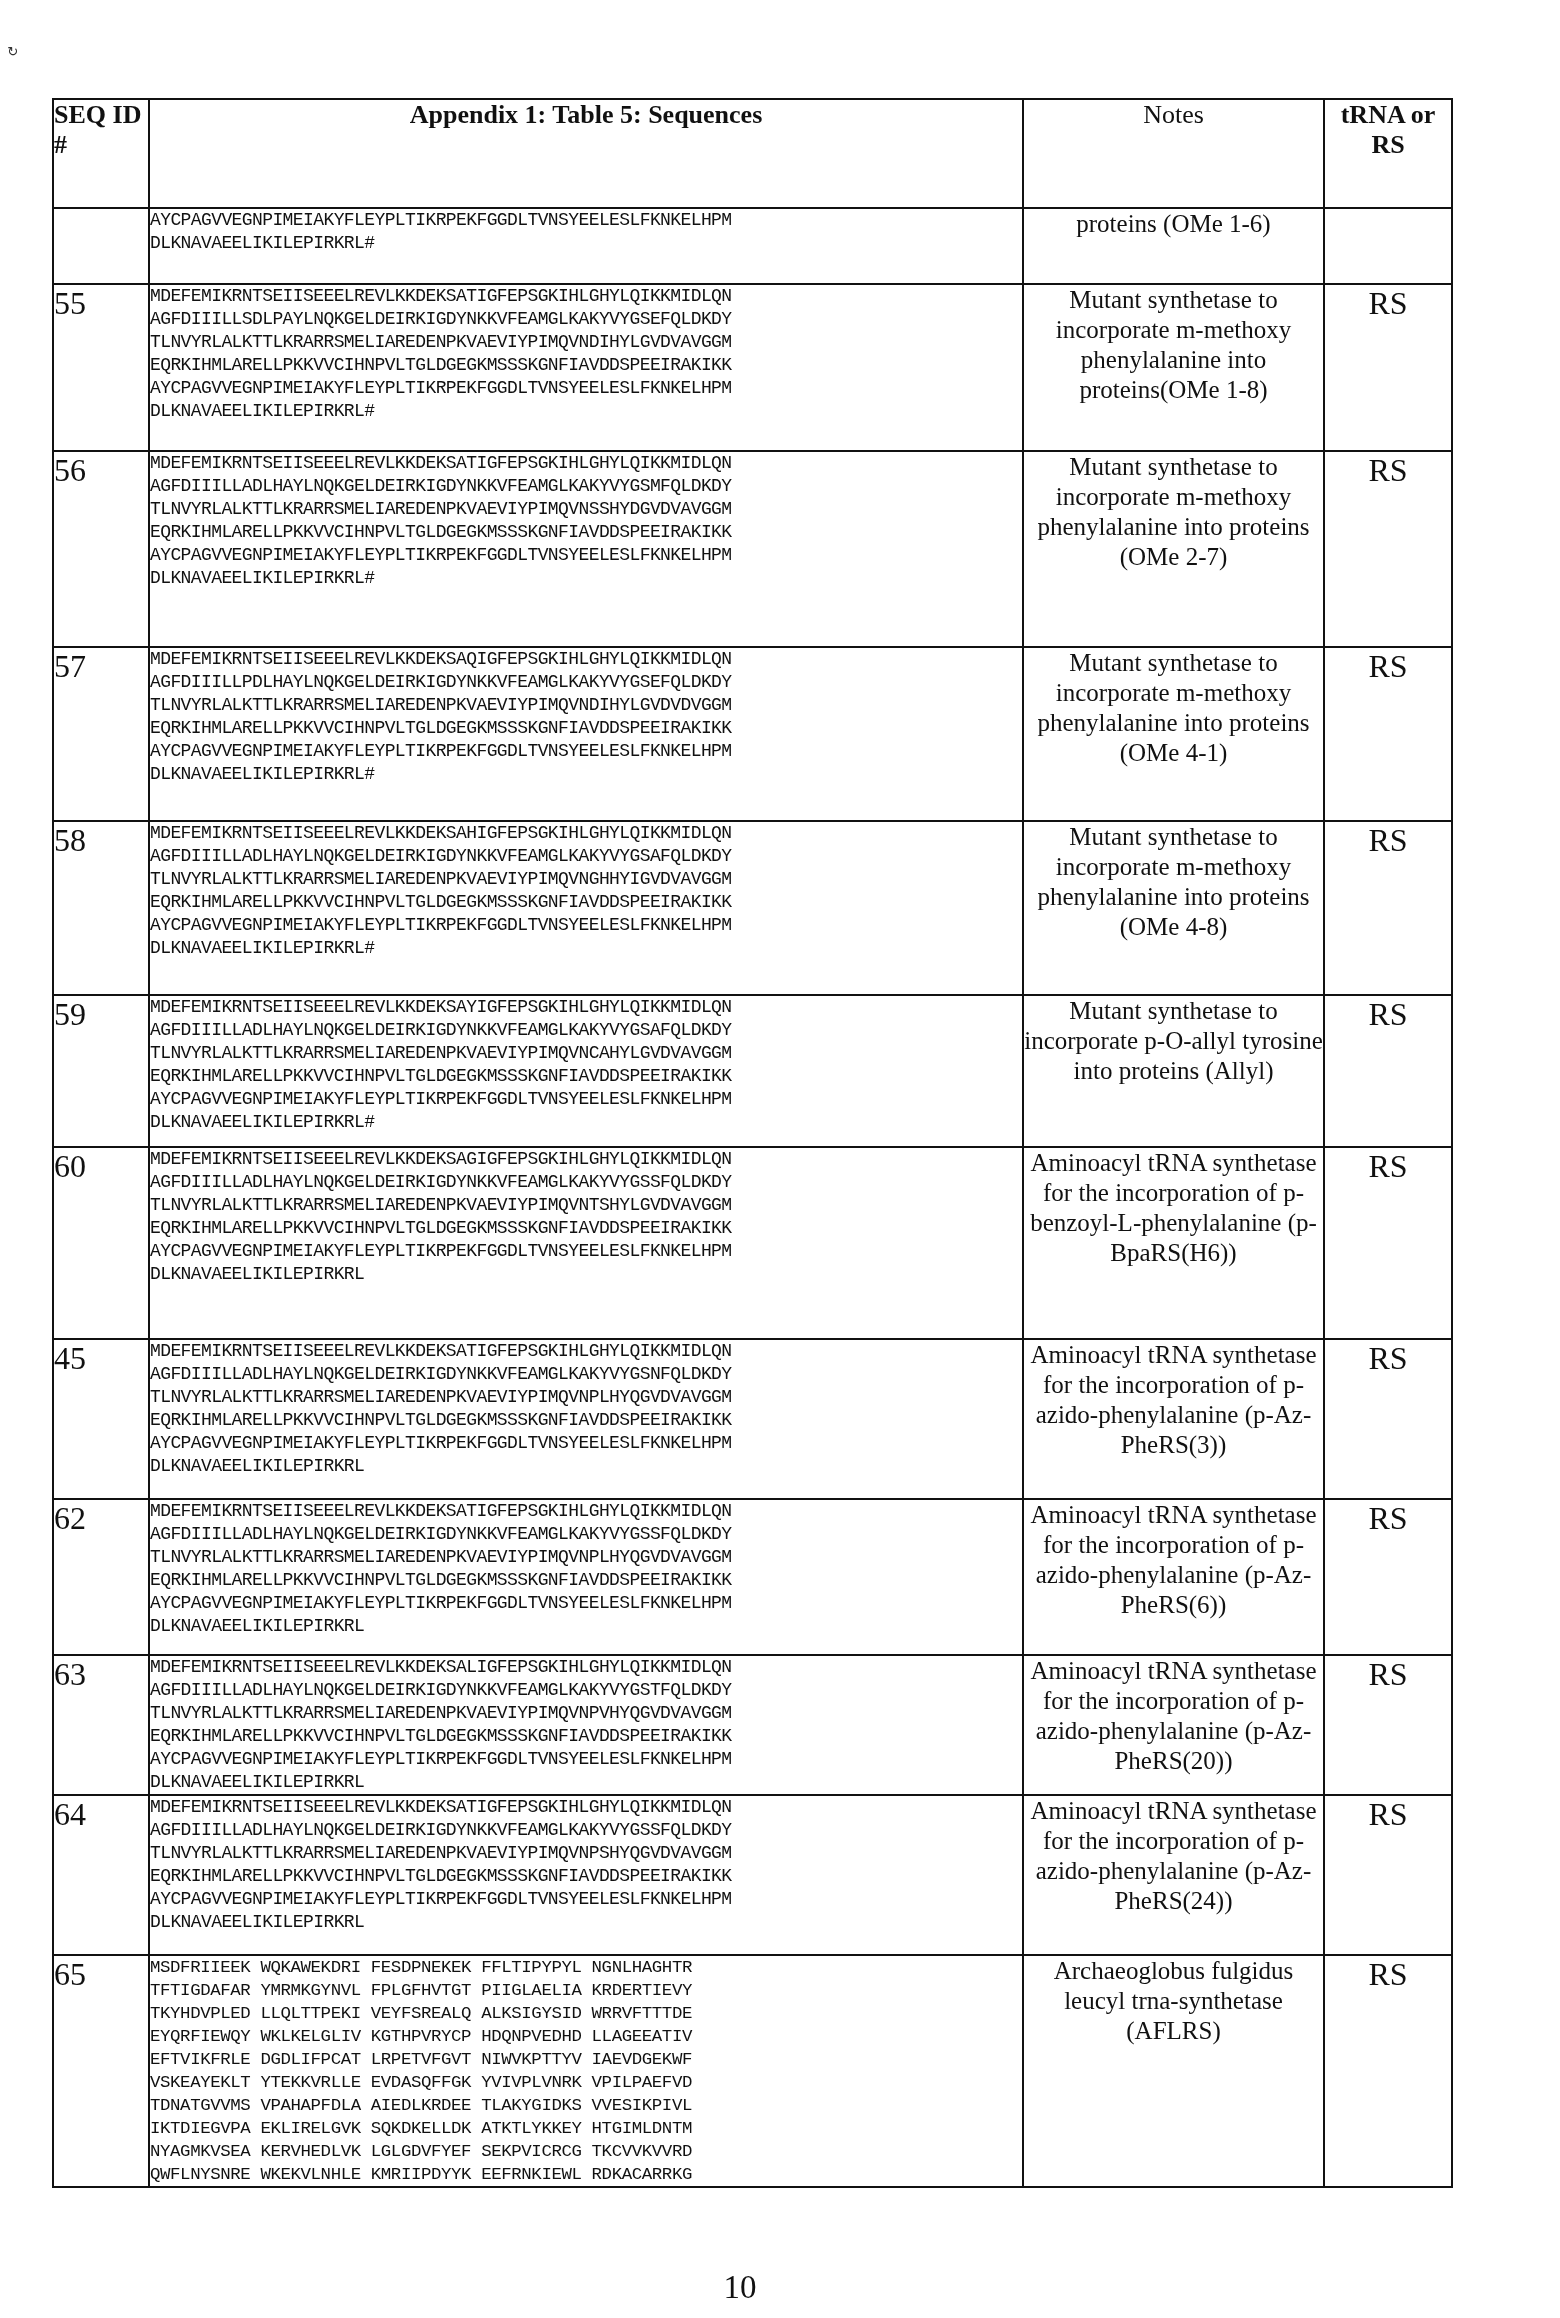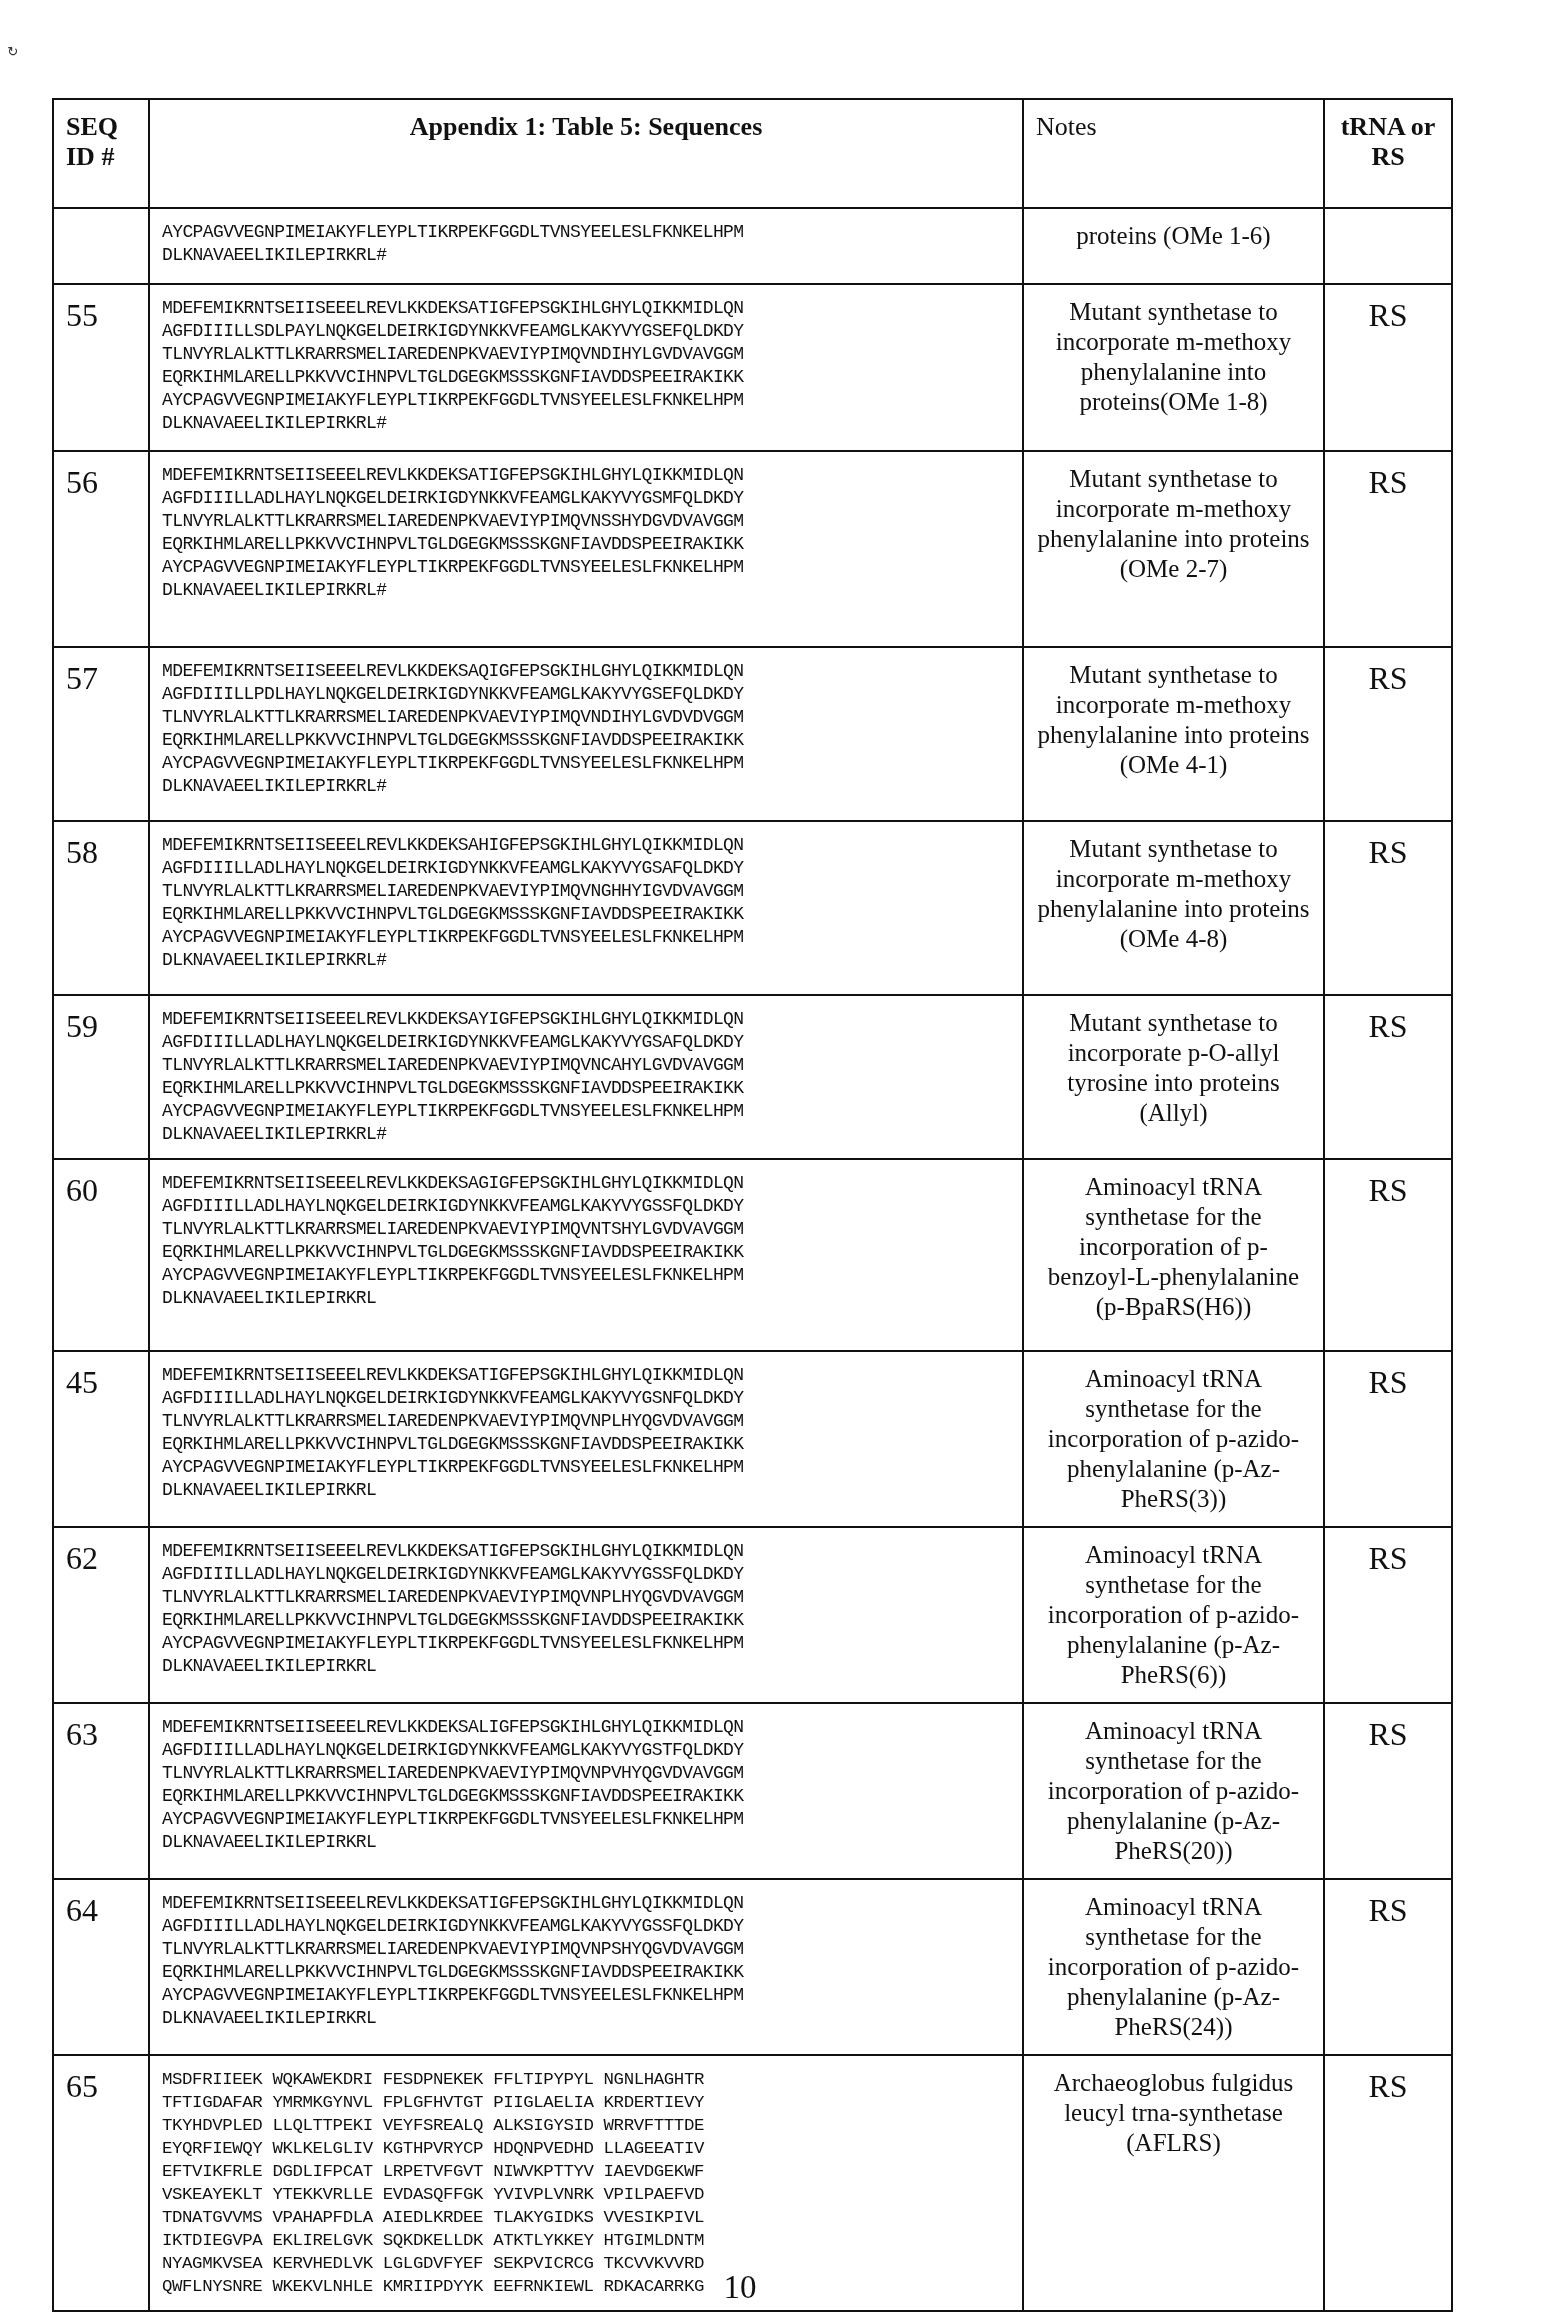--- a/index.html
+++ b/index.html
@@ -3,30 +3,30 @@
 <meta charset="utf-8">
 <style>
   html, body { margin: 0; padding: 0; background: #ffffff; }
   body { width: 1560px; height: 2319px; position: relative; overflow: hidden; color: #111; }
   .mark { position: absolute; left: 7.3px; top: 44px; font-family: "DejaVu Sans", sans-serif; font-size: 13px; color: #333; }
   table.seq-table {
     position: absolute; left: 52px; top: 98px; width: 1399px;
     border-collapse: collapse; table-layout: fixed;
   }
   table.seq-table td, table.seq-table th {
-    border: 2.2px solid #111; vertical-align: top; padding: 12px;
+    border: 2.2px solid #111; vertical-align: top; padding: 0;
   }
   col.c-id { width: 96px; }
   col.c-seq { width: 874px; }
   col.c-notes { width: 301px; }
   col.c-type { width: 128px; }
   th { font-family: "Liberation Serif", serif; font-weight: bold; font-size: 26px; line-height: 30px; }
   th.h-id { text-align: left; vertical-align: bottom; padding: 0 0 4.4px 17.4px; }
   th.h-seq { text-align: center; padding-top: 7.3px; }
-  th.h-notes { text-align: left; font-weight: normal; padding: 7.3px 0 0 16px; }
+  th.h-notes { text-align: center; font-weight: normal; padding: 7.3px 0 0 16px; }
   th.h-type { text-align: center; padding-top: 8.7px; }
   tr.head { height: 109px; }
   td.id { font-family: "Liberation Serif", serif; font-size: 32px; padding: 5.8px 0 0 20px; }
   td.seq { padding: 5.8px 0 0 23px; }
   .seq-lines { font-family: "Liberation Mono", monospace; font-size: 18px; line-height: 23px; letter-spacing: -0.6px; white-space: pre; }
   .seq-lines.afl { font-size: 17.4px; line-height: 23px; letter-spacing: -0.4px; }
   td.notes { font-family: "Liberation Serif", serif; font-size: 25px; line-height: 30px; padding: 5.8px 5.8px 0 16px; text-align: center; }
   td.type { font-family: Liberation Serif, serif; font-size: 32px; text-align: center; padding-top: 7.3px; }
   .page-num { position: absolute; left: 0; width: 1392px; top: 2269px; text-align: center; font-family: "Liberation Serif", serif; font-size: 33px; padding-left: 44px; }
 </style>

